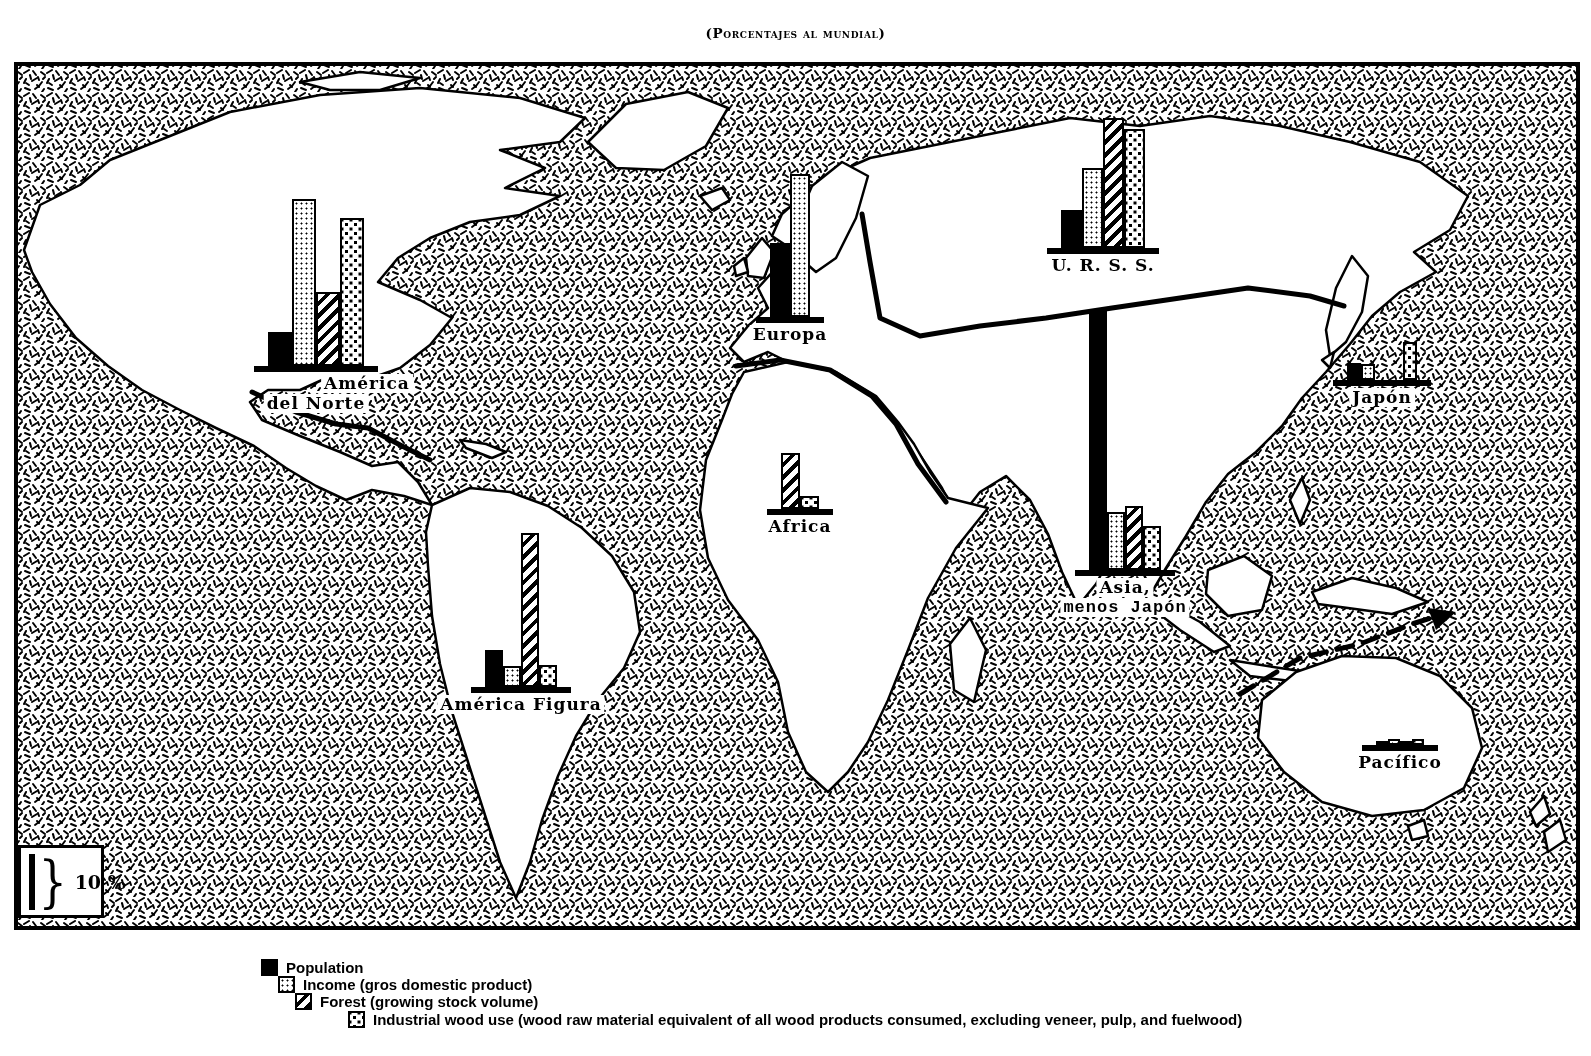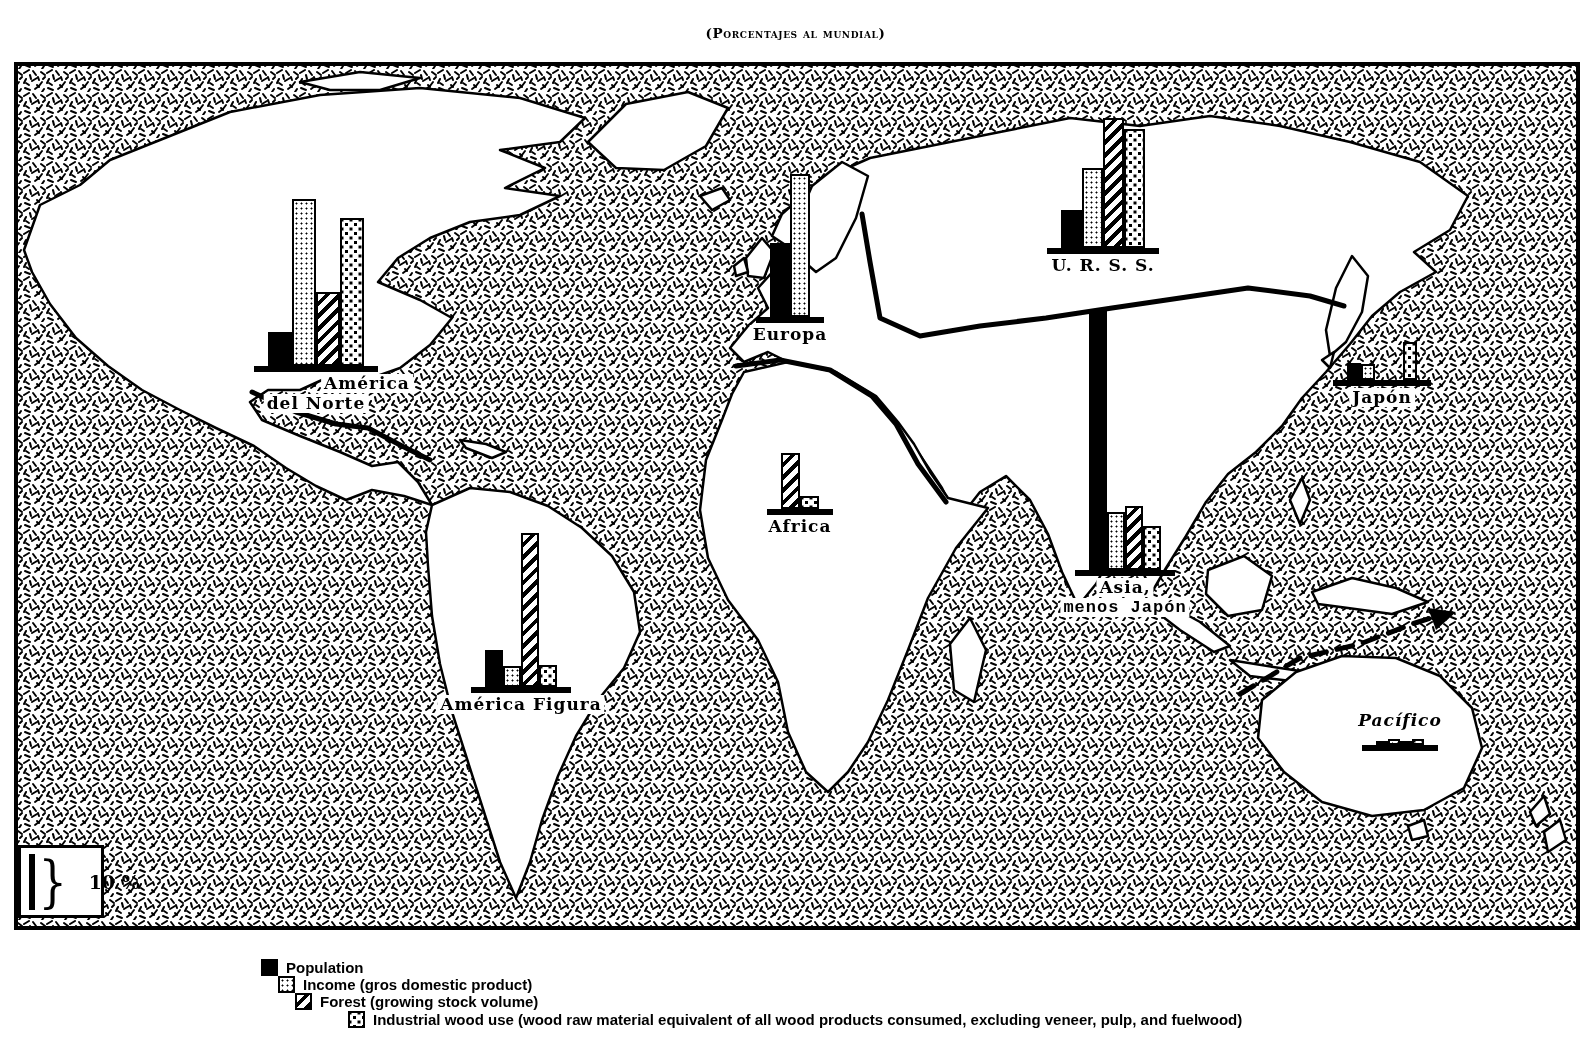--- a/index.html
+++ b/index.html
@@ -34,21 +34,21 @@
                 font:700 17px "DejaVu Serif",serif;letter-spacing:1px;
                 background:#fff;padding:0 3px;white-space:nowrap;line-height:19px;}
 
   
   #scale-box{position:absolute;left:18px;top:845px;width:86px;height:73px;z-index:5;
              background:#fff;border:3px solid #000;box-sizing:border-box;
              display:flex;align-items:center;}
   #scale-bar{width:13px;height:50px;border:3px solid #000;background:#fff;margin-left:8px;}
   #scale-brace{font:400 56px "DejaVu Serif",serif;line-height:50px;margin-left:0px;
                transform:scaleX(.8);}
-  #scale-label{font:700 19px "DejaVu Serif",serif;margin-left:18px;white-space:nowrap;}
+  #scale-label{font:700 19px "DejaVu Serif",serif;margin-left:4px;white-space:nowrap;}
 
   
   .legend-row{position:absolute;display:flex;align-items:flex-start;z-index:5;
               font:700 15px "Liberation Sans",sans-serif;white-space:nowrap;}
   .swatch{display:inline-block;width:17px;height:17px;margin-right:8px;flex:0 0 auto;
           box-sizing:border-box;}
   .swatch.p-population{border:none;}
   #legend-row-0{left:261px;top:959px;}
   #legend-row-1{left:278px;top:976px;}
   #legend-row-2{left:295px;top:993px;}
@@ -161,21 +161,21 @@
       <div class="bar p-income" style="left: 503px; width: 18px; top: 666px; height: 21px;"></div>
       <div class="bar p-forest" style="left: 521px; width: 18px; top: 533px; height: 154px;"></div>
       <div class="bar p-wood_use" style="left: 539px; width: 18px; top: 665px; height: 22px;"></div>
       <div class="baseline" style="left: 471px; width: 100px; top: 687px;"></div>
       <div class="region-label" style="left: 521px; top: 695px;">América Figura</div>
       <div class="bar p-population" style="left: 1376px; width: 12px; top: 741px; height: 4px;"></div>
       <div class="bar p-income" style="left: 1388px; width: 12px; top: 739px; height: 6px;"></div>
       <div class="bar p-forest" style="left: 1400px; width: 12px; top: 741px; height: 4px;"></div>
       <div class="bar p-wood_use" style="left: 1412px; width: 12px; top: 739px; height: 6px;"></div>
       <div class="baseline" style="left: 1362px; width: 76px; top: 745px;"></div>
-      <div class="region-label" style="left: 1400px; top: 711px; font-style: italic;">Pacífico</div>
+      <div class="region-label" style="left: 1400px; top: 753px;">Pacífico</div>
     </div>
 
   <div id="scale-box">
     <div id="scale-bar"></div>
     <span id="scale-brace">}</span>
     <span id="scale-label">10 %</span>
   </div>
 
   <div id="legend-row-0" class="legend-row">
     <span class="swatch p-population"></span>

